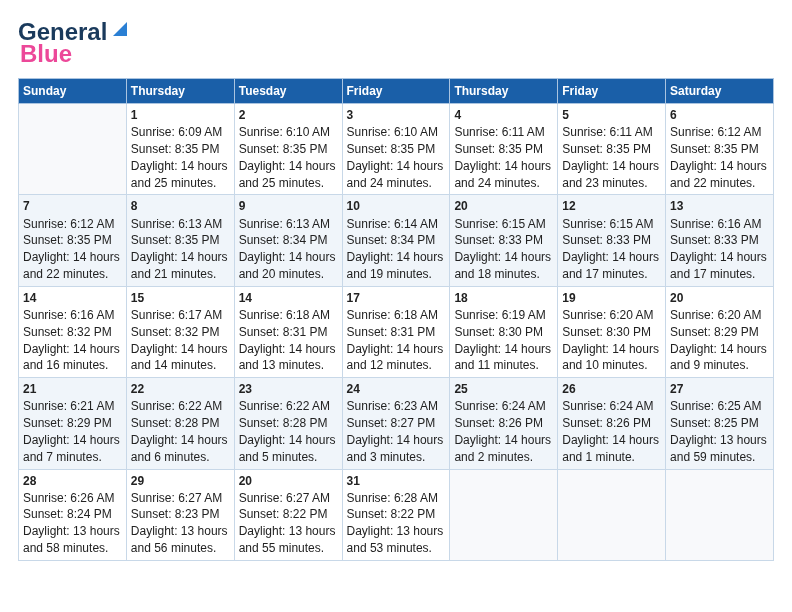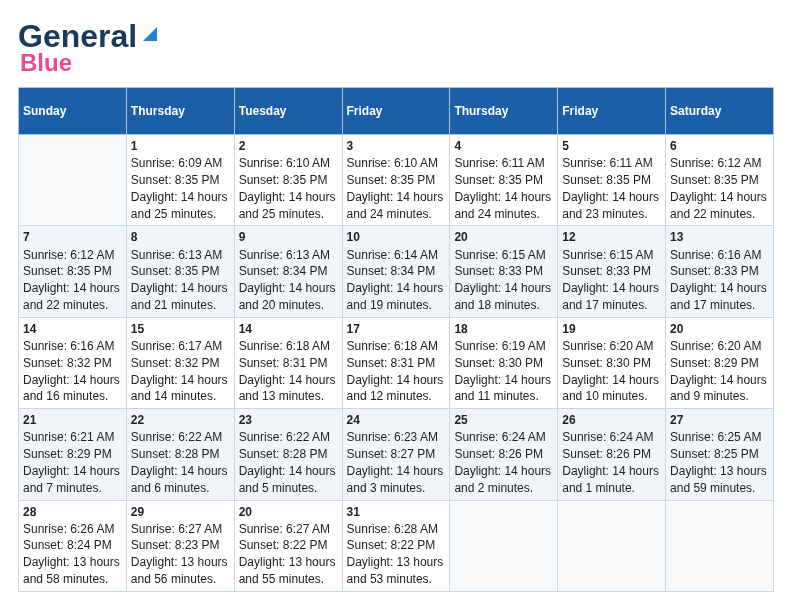--- a/index.html
+++ b/index.html
@@ -40,21 +40,21 @@
     table {
       width: 100%;
       border-collapse: collapse;
       font-size: 11px;
     }
     thead tr th {
       background-color: #1a5fa8;
       color: #fff;
       font-weight: bold;
       font-size: 12px;
-      padding: 16px 4px;
+      padding: 5px 4px;
       text-align: left;
       border: 1px solid #aac4e0;
     }
     tbody tr td {
       vertical-align: top;
       border: 1px solid #c8d8e8;
       padding: 3px 4px;
       width: calc(100% / 7);
       min-height: 78px;
       height: 78px;
@@ -85,21 +85,21 @@
       background-color: #f8f9fb !important;
     }
   </style>
 </head>
 <body>
 
 <div class="page">
   <div class="header">
     <div class="logo-wrapper">
       <div style="display:flex; align-items:center;">
-        <span style="font-size:32px; font-weight:bold; color:#1a3a5c;">General</span>
+        <span style="font-size:24px; font-weight:bold; color:#1a3a5c;">General</span>
         <svg width="22" height="22" viewBox="0 0 22 22" style="margin-left:2px; margin-top:-6px;">
           <polygon points="4,18 18,18 18,4" fill="#2a7fd4"></polygon>
         </svg>
       </div>
       <div style="font-size:24px; font-weight:bold; color:#ec4899; margin-top:-6px; margin-left:2px;">Blue</div>
     </div>
     <div class="title-block">
       <div class="month-title"></div>
       <div class="location"></div>
     </div>

